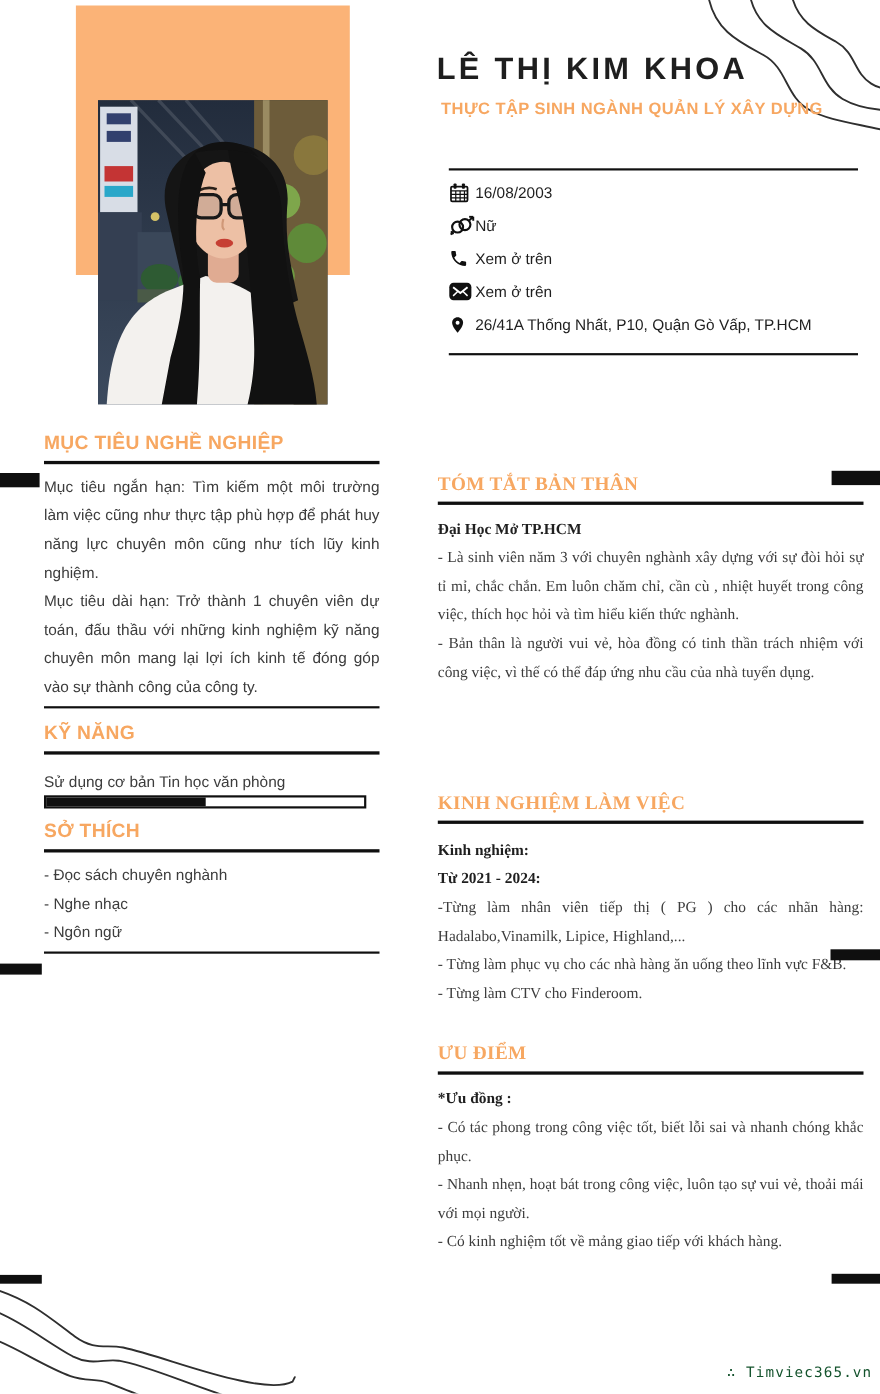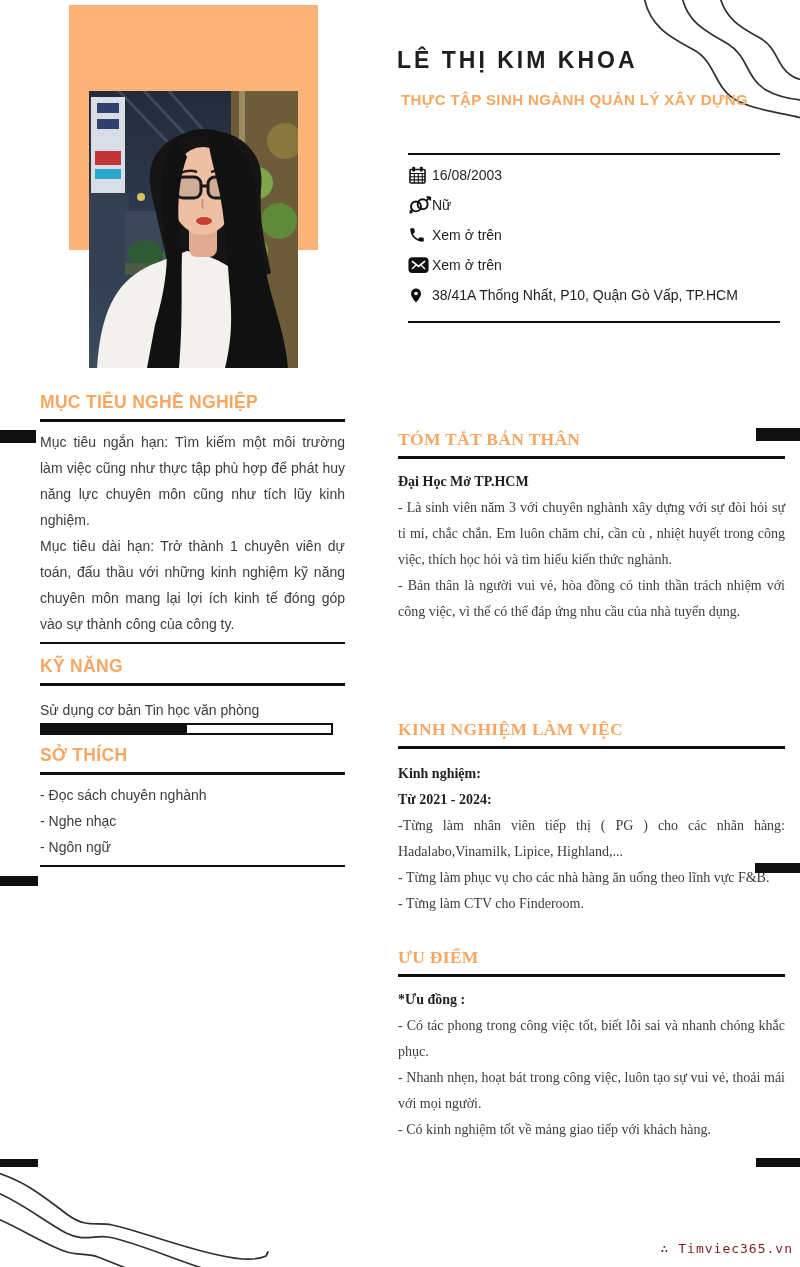--- a/index.html
+++ b/index.html
@@ -6,21 +6,21 @@
   html,body { background:#ffffff; }
   body { font-family:"Liberation Sans", sans-serif; color:#3c3c3c; }
   .page { position:relative; width:800px; height:1267px; background:#ffffff; overflow:hidden; margin:0 auto; }
 
   
   .orange-block { position:absolute; left:69px; top:5px; width:249px; height:245px; background:#FBB377; }
   .photo { position:absolute; left:89px; top:91px; width:209px; height:277px; overflow:hidden; }
   .photo svg { display:block; }
 
   
-  .name { position:absolute; left:397px; top:47px; font-size:23px; font-weight:bold; letter-spacing:3px; color:#1e1e1e; white-space:nowrap; }
+  .name { position:absolute; left:397px; top:47px; font-size:28px; font-weight:bold; letter-spacing:3px; color:#1e1e1e; white-space:nowrap; }
   .job-title { position:absolute; left:401px; top:91px; font-size:15px; font-weight:bold; letter-spacing:0.4px; color:#F7A761; white-space:nowrap; }
 
   
   .contact { position:absolute; left:408px; top:153px; width:372px; border-top:2px solid #101010; border-bottom:2px solid #101010; padding:5px 0 11px 0; }
   .contact-row { display:flex; align-items:center; height:30px; }
   .contact-icon { width:24px; display:flex; align-items:center; justify-content:flex-start; flex:0 0 24px; }
   .contact-text { font-size:14px; color:#1f1f1f; white-space:nowrap; }
 
   
   .sec { position:absolute; }
@@ -44,21 +44,21 @@
   .bar-hob-left    { left:0;     top:876px;  width:38px; height:10px; }
   .bar-exp-right   { left:755px; top:863px;  width:45px; height:10px; }
   .bar-bot-left    { left:0;     top:1159px; width:38px; height:8px; }
   .bar-bot-right   { left:756px; top:1158px; width:44px; height:9px; }
 
   
   .waves-top-right { position:absolute; right:0; top:0; }
   .waves-bottom-left { position:absolute; left:0; bottom:0; }
 
   
-  .watermark { position:absolute; right:7px; top:1241px; font-family:"DejaVu Sans Mono", monospace; font-size:13px; letter-spacing:1px; color:#7f1d1d; white-space:nowrap; }
+  .watermark { position:absolute; right:7px; top:1241px; font-family:"DejaVu Sans Mono", monospace; font-size:13px; letter-spacing:1px; color:#14532d; white-space:nowrap; }
 </style>
 </head>
 <body>
 
 <div class="page">
 
   <svg class="waves-top-right" width="170" height="145" viewBox="0 0 170 145">
     <g fill="none" stroke="#2f2f2f" stroke-width="1.7" stroke-linecap="round">
       <path d="M 14 -3 C 20 28 42 38 64 50 C 86 62 84 88 106 100 C 122 109 146 112 172 118"></path>
       <path d="M 52 -3 C 58 24 78 32 98 44 C 118 56 116 78 136 90 C 148 97 160 99 172 100"></path>
@@ -176,21 +176,21 @@
       </span>
       <span class="contact-text">Xem ở trên</span>
     </div>
     <div class="contact-row">
       <span class="contact-icon">
         <svg width="16" height="19" viewBox="0 0 24 24">
             <path d="M12 1.5c-4.2 0-7.5 3.3-7.5 7.5 0 5.6 7.5 13.5 7.5 13.5s7.5-7.9 7.5-13.5c0-4.2-3.3-7.5-7.5-7.5z" fill="#101010"></path>
             <circle cx="12" cy="9" r="2.7" fill="#ffffff"></circle>
           </svg>
       </span>
-      <span class="contact-text">38/41A Thống Nhất, P10, Quận Gò Vấp, TP.HCM</span>
+      <span class="contact-text">26/41A Thống Nhất, P10, Quận Gò Vấp, TP.HCM</span>
     </div>
   </div>
 
   <div class="sec left-col" style="top:392px;">
     <h2>MỤC TIÊU NGHỀ NGHIỆP</h2>
     <p>Mục tiêu ngắn hạn: Tìm kiếm một môi trường làm việc cũng như thực tập  phù hợp để phát huy năng lực chuyên môn cũng như tích lũy kinh nghiệm.</p>
     <p>Mục tiêu dài hạn: Trở thành 1 chuyên viên dự toán, đấu thầu với những kinh nghiệm kỹ năng chuyên môn  mang lại lợi ích kinh tế đóng góp vào sự thành công của công ty.</p>
     <div class="end-line"></div>
   </div>
 

